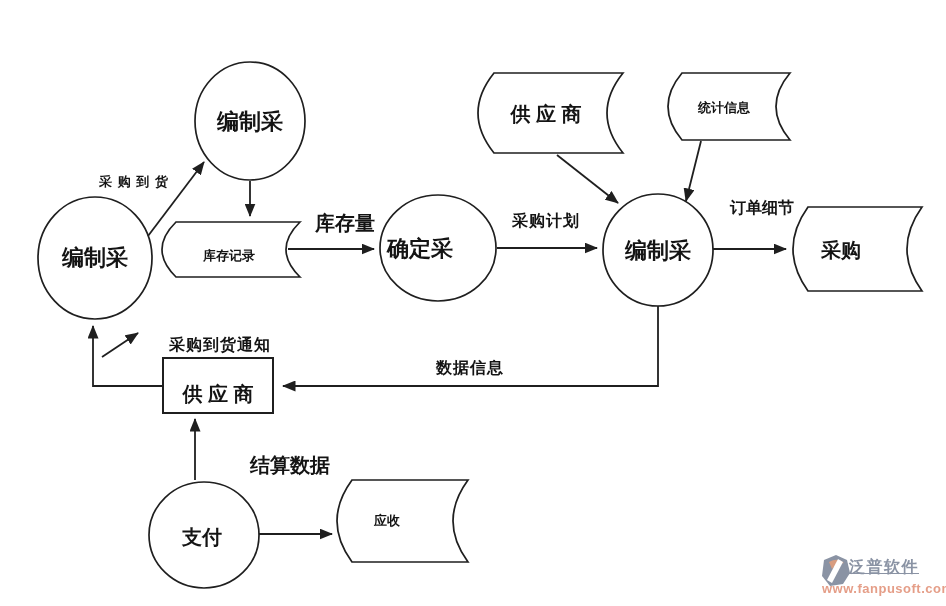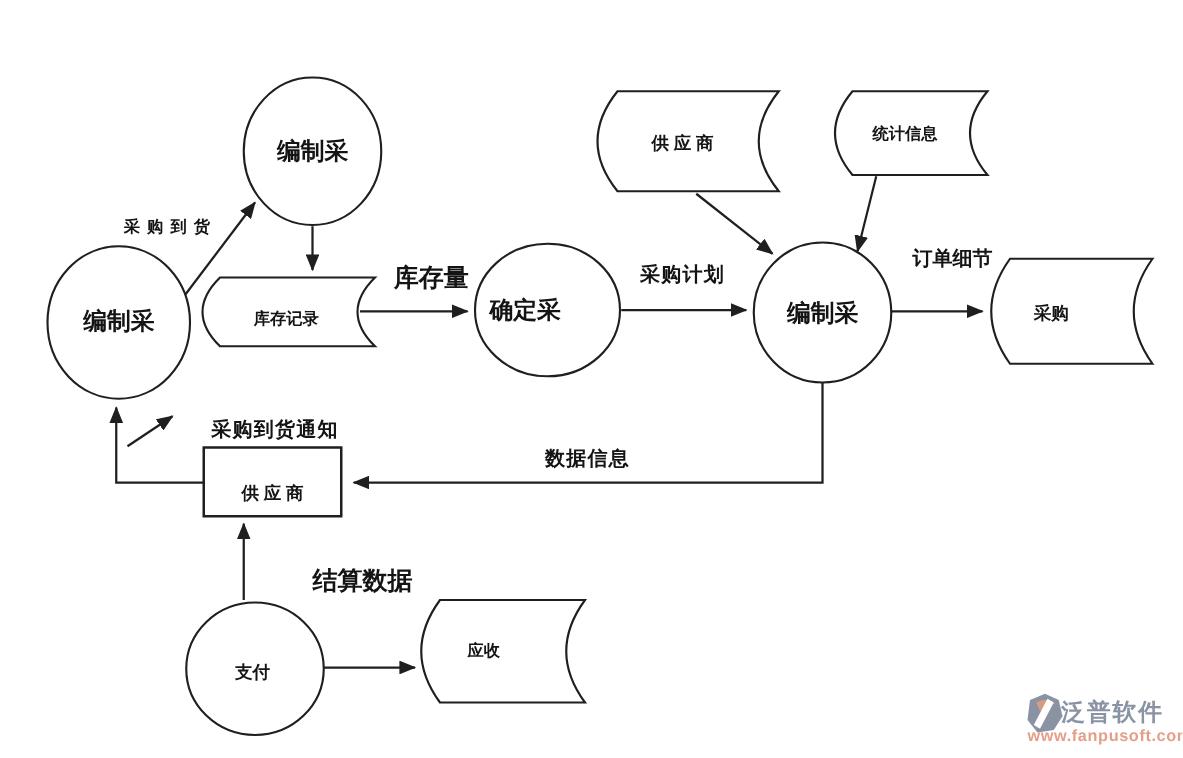--- a/index.html
+++ b/index.html
@@ -1,27 +1,27 @@
 <!DOCTYPE html>
 <html><head>
 <meta charset="utf-8">
 <style>
   html,body{margin:0;padding:0;background:#fff;}
   .stage{position:relative;width:946px;height:606px;background:#ffffff;overflow:hidden;
          font-family:"Liberation Sans","DejaVu Sans",sans-serif;}
   .stage svg{position:absolute;left:0;top:0;}
   .lbl{position:absolute;transform:translate(-50%,-50%);font-weight:bold;color:#141414;
        white-space:nowrap;line-height:1;}
-  .f19{font-size:19px;}
-  .f18{font-size:14px;}
+  .f19{font-size:22px;}
+  .f18{font-size:20px;}
   .f17{font-size:13px;}
   .f16{font-size:16px;}
   .f15{font-size:20px;}
   .edge-lbl{letter-spacing:1px;}
-  .brand{position:absolute;font-weight:bold;color:#8a93a4;font-size:19px;letter-spacing:1.5px;}
+  .brand{position:absolute;font-weight:bold;color:#8a93a4;font-size:16px;letter-spacing:1.5px;text-decoration:underline;}
   .brand-url{position:absolute;font-weight:bold;color:#e59e88;font-size:13px;letter-spacing:0.5px;}
 </style>
 </head>
 <body>
 
 <div class="stage">
 
   <svg width="946" height="606" viewBox="0 0 946 606">
     <defs>
       <marker id="arrow" markerUnits="userSpaceOnUse" markerWidth="14" markerHeight="11" refX="12.5" refY="5.5" orient="auto">

